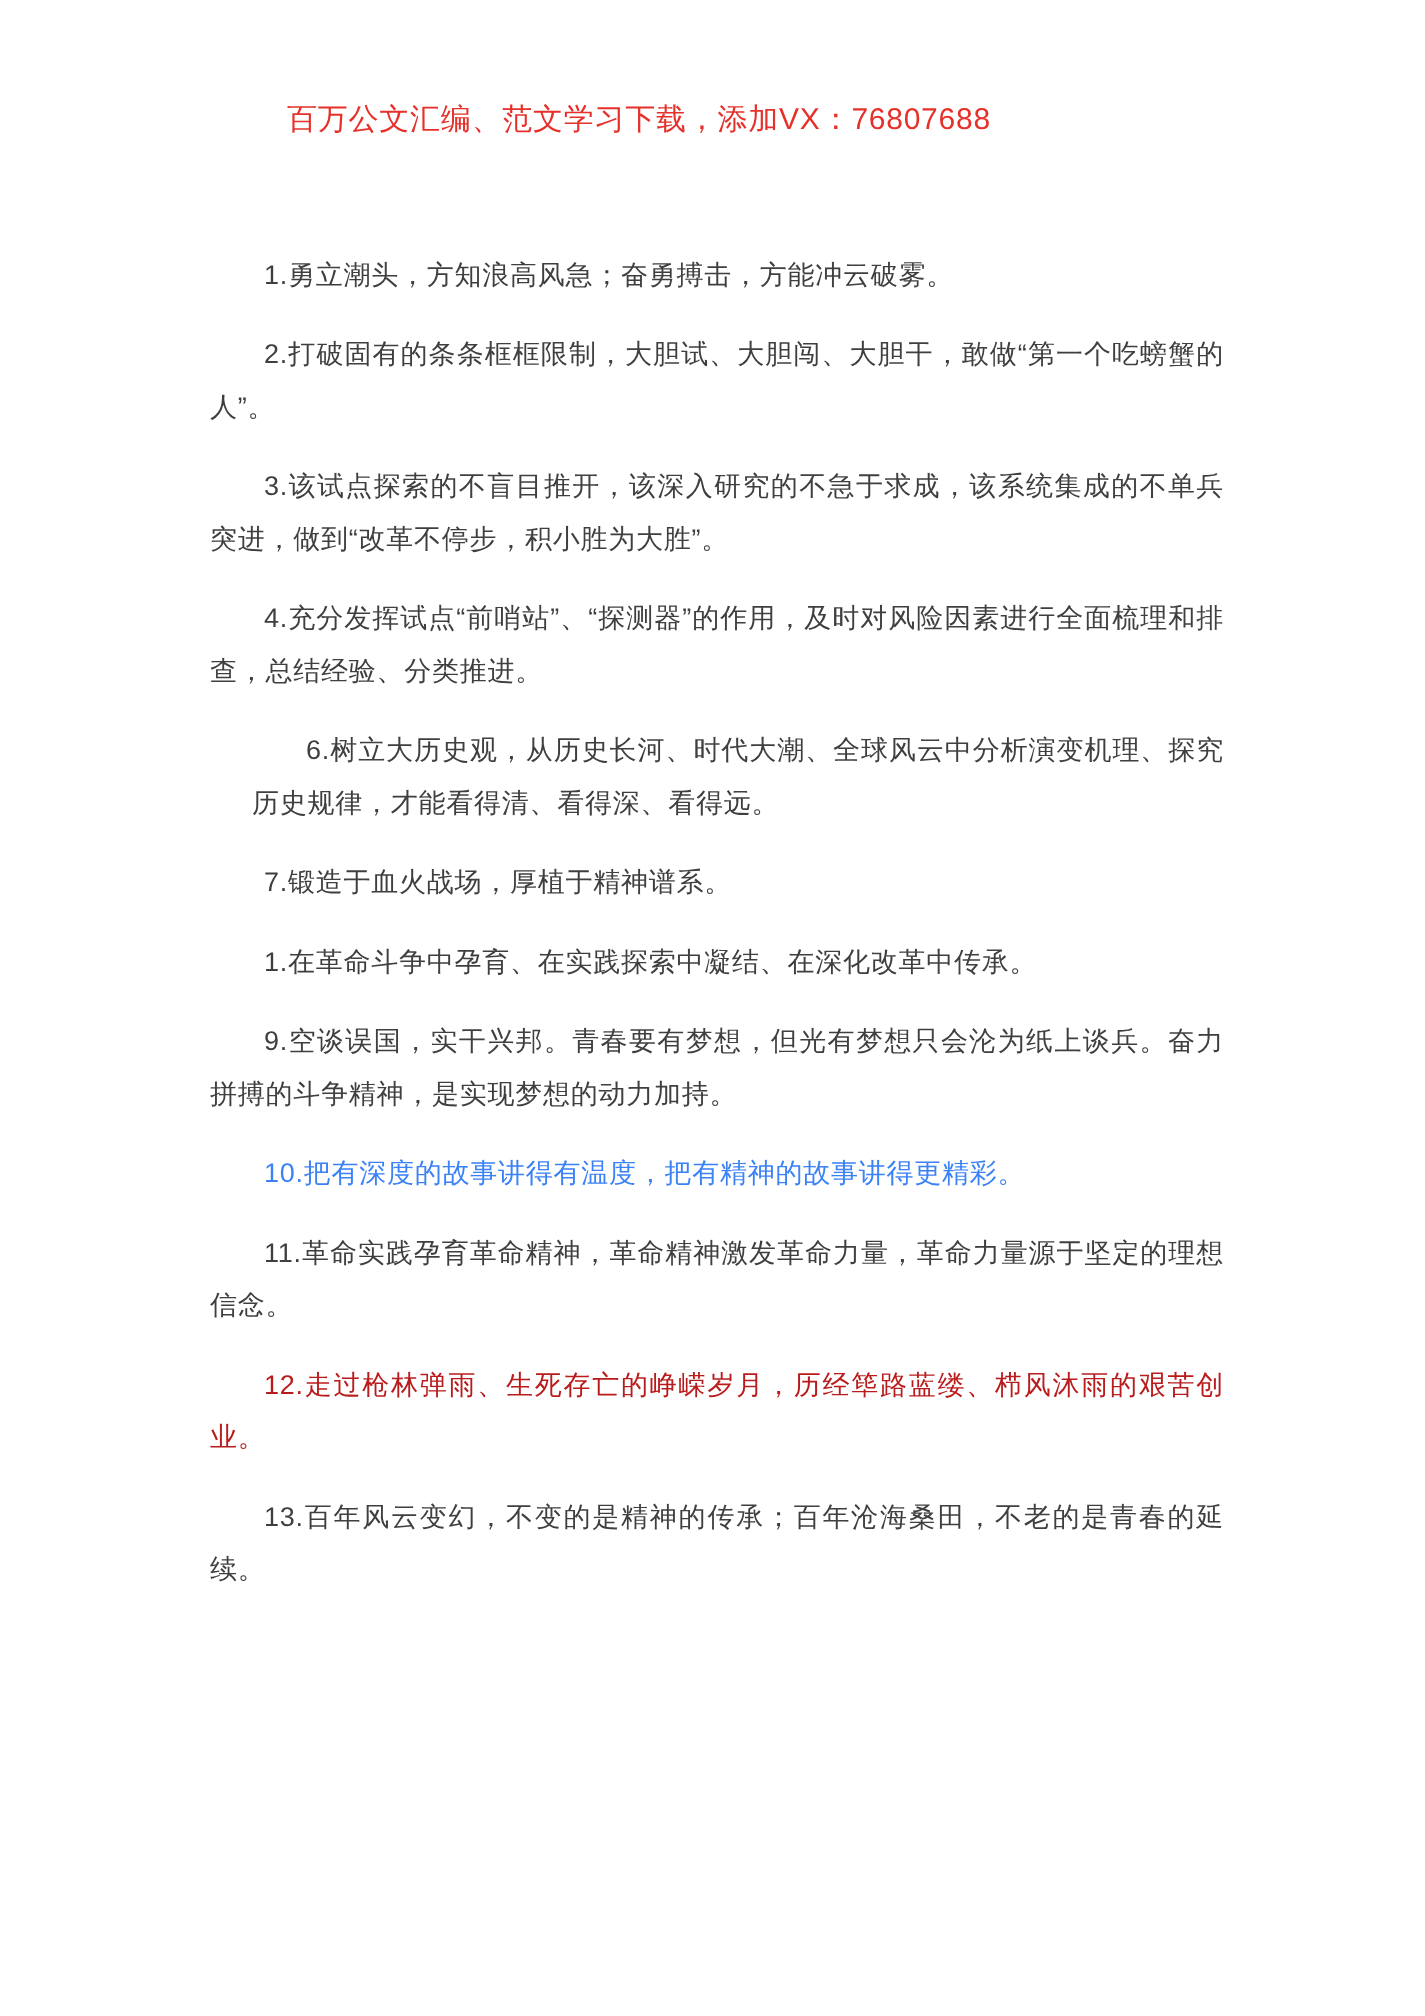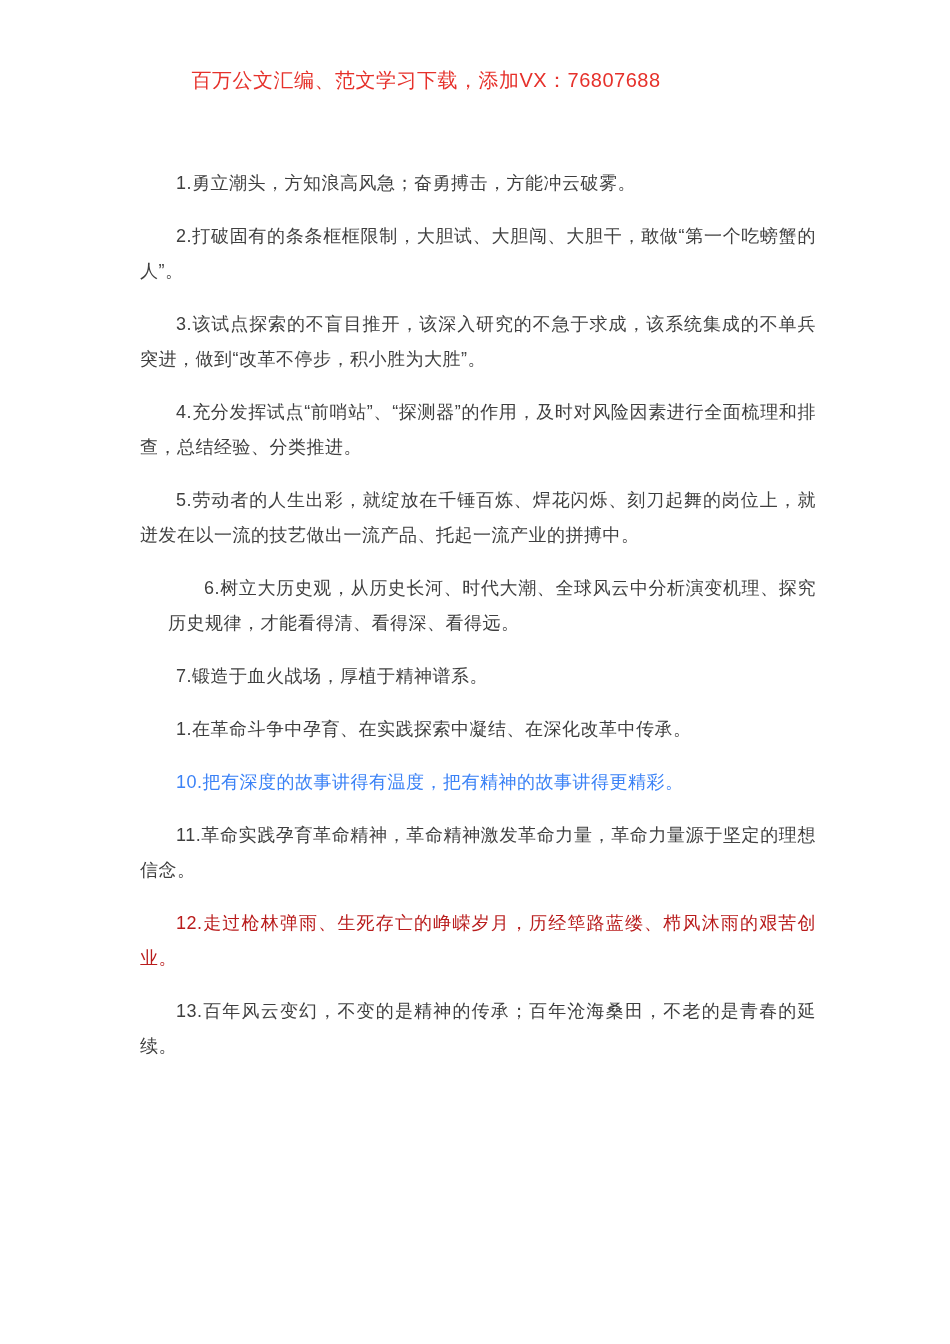--- a/index.html
+++ b/index.html
@@ -49,23 +49,23 @@
 
 <div class="page">
 
   <div class="doc-header" style="color: rgb(230, 49, 43);">百万公文汇编、范文学习下载，添加VX：76807688</div>
 
   <div class="content">
     <p class="para" style="color: rgb(63, 63, 63);">1.勇立潮头，方知浪高风急；奋勇搏击，方能冲云破雾。</p>
     <p class="para" style="color: rgb(63, 63, 63);">2.打破固有的条条框框限制，大胆试、大胆闯、大胆干，敢做“第一个吃螃蟹的人”。</p>
     <p class="para" style="color: rgb(63, 63, 63);">3.该试点探索的不盲目推开，该深入研究的不急于求成，该系统集成的不单兵突进，做到“改革不停步，积小胜为大胜”。</p>
     <p class="para" style="color: rgb(63, 63, 63);">4.充分发挥试点“前哨站”、“探测器”的作用，及时对风险因素进行全面梳理和排查，总结经验、分类推进。</p>
-    <p class="para" style="color: rgb(63, 63, 63);">5.劳动者的人生出彩，就绽放在千锤百炼、焊花闪烁、刻刀起舞的岗位上，就迸发在以一流的技艺做出一流产品、托起一流产业的拼搏中。</p>
     <p class="para" style="color: rgb(63, 63, 63); margin-left: 28px;">6.树立大历史观，从历史长河、时代大潮、全球风云中分析演变机理、探究历史规律，才能看得清、看得深、看得远。</p>
     <p class="para" style="color: rgb(63, 63, 63);">7.锻造于血火战场，厚植于精神谱系。</p>
     <p class="para" style="color: rgb(63, 63, 63);">1.在革命斗争中孕育、在实践探索中凝结、在深化改革中传承。</p>
+    <p class="para" style="color: rgb(63, 63, 63);">9.空谈误国，实干兴邦。青春要有梦想，但光有梦想只会沦为纸上谈兵。奋力拼搏的斗争精神，是实现梦想的动力加持。</p>
     <p class="para" style="color: #3b82f6;">10.把有深度的故事讲得有温度，把有精神的故事讲得更精彩。</p>
     <p class="para" style="color: rgb(63, 63, 63);">11.革命实践孕育革命精神，革命精神激发革命力量，革命力量源于坚定的理想信念。</p>
     <p class="para" style="color: #b91c1c;">12.走过枪林弹雨、生死存亡的峥嵘岁月，历经筚路蓝缕、栉风沐雨的艰苦创业。</p>
     <p class="para" style="color: rgb(63, 63, 63);">13.百年风云变幻，不变的是精神的传承；百年沧海桑田，不老的是青春的延续。</p>
   </div>
 
 </div>
 
 </body></html>

